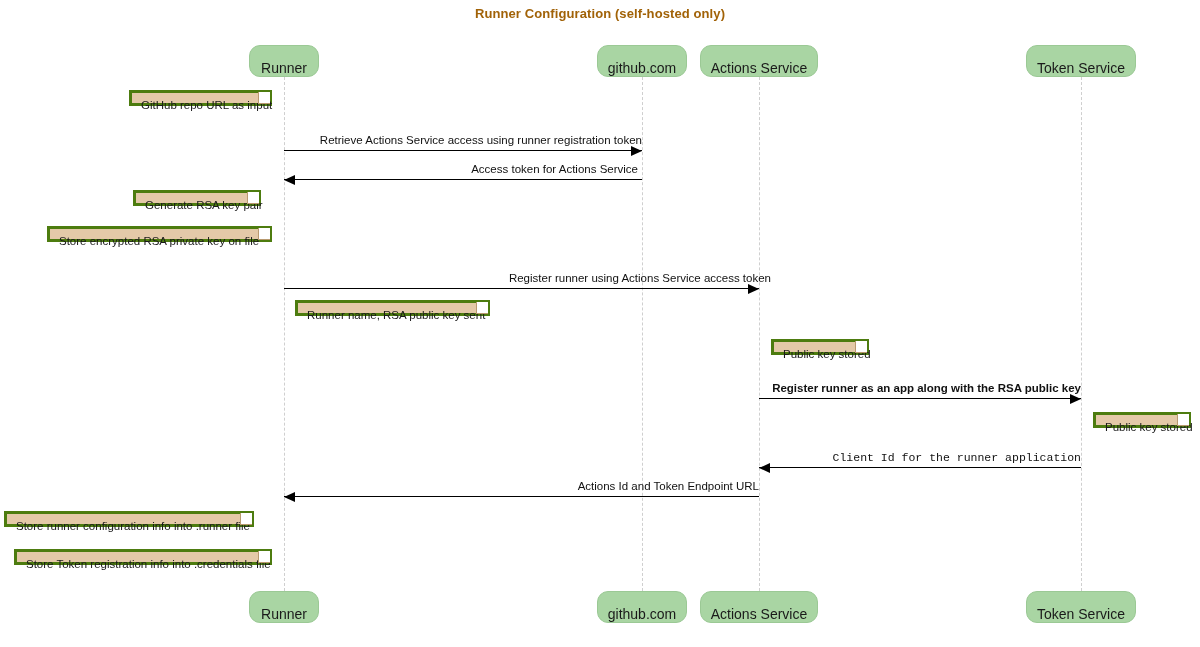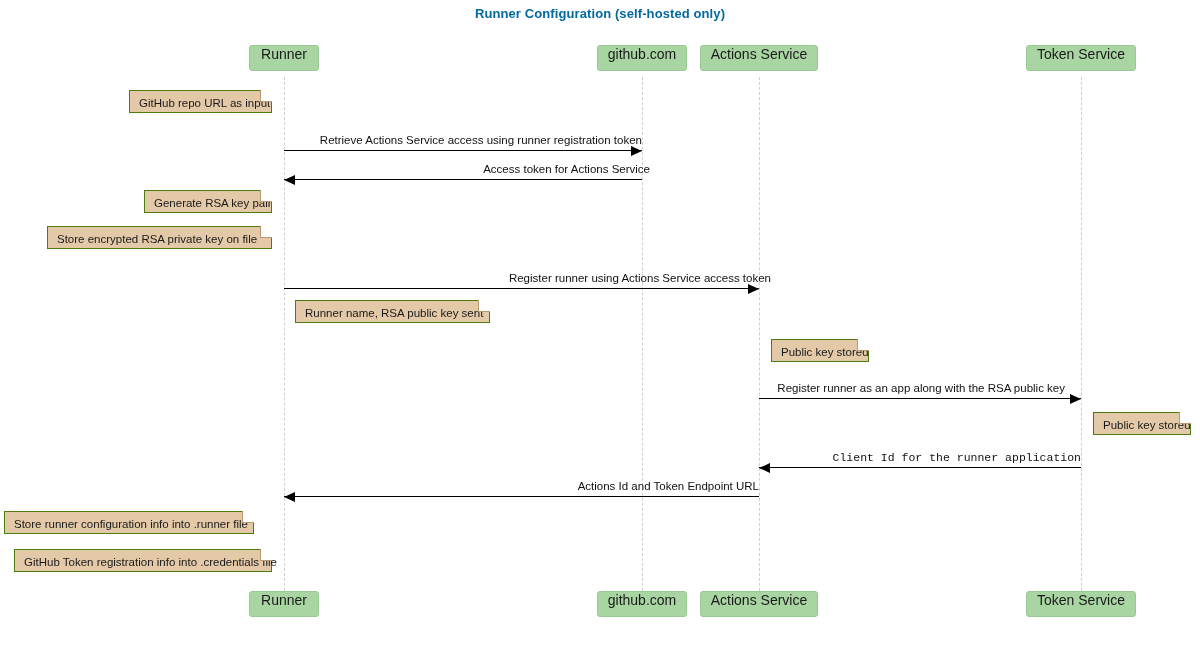--- a/index.html
+++ b/index.html
@@ -20,54 +20,54 @@
     overflow: hidden;
   }
   .title {
     position: absolute;
     left: 0;
     top: 6px;
     width: 1200px;
     text-align: center;
     font-size: 13px;
     font-weight: bold;
-    color: #0369a1;
+    color: #a16207;
     letter-spacing: 0.1px;
   }
   
   .lifeline {
     position: absolute;
     width: 0;
     border-left: 1px dashed #cfcfcf;
   }
   
   .participant {
     position: absolute;
-    height: 26px;
+    height: 32px;
     box-sizing: border-box;
     background: #a9d5a3;
     border: 1px solid #9bc995;
-    border-radius: 3px;
+    border-radius: 11px;
     display: flex;
-    align-items: flex-start;
+    align-items: flex-end;
     justify-content: center;
     font-size: 14px;
     color: #1a1a1a;
     white-space: nowrap;
     padding: 0 8px;
   }
   
   .note {
     position: absolute;
     box-sizing: border-box;
     background: #e4c9a8;
-    border: 1px solid #4d7c0f;
+    border: 3px solid #4d7c0f;
     font-size: 11.5px;
     color: #1a1a1a;
-    height: 23px;
+    height: 16px;
     line-height: 24px;
     padding: 0 9px;
     white-space: nowrap;
   }
   .note .fold {
     position: absolute;
     top: -1px;
     right: -1px;
     width: 11px;
     height: 11px;
@@ -142,38 +142,38 @@
       <div class="participant" style="left: 1026px; width: 110px; top: 591px;">
         <span>Token Service</span>
       </div>
     </div>
   <div id="messages">
       <div class="msg" style="left: 284px; top: 150px; width: 358px;"></div>
       <div class="arrowhead right" style="top: 146px; left: 631px;"></div>
       <div class="msglabel" style="left: 284px; width: 358px; top: 134px;">Retrieve Actions Service access using runner registration token</div>
       <div class="msg" style="left: 284px; top: 179px; width: 358px;"></div>
       <div class="arrowhead left" style="top: 175px; left: 284px;"></div>
-      <div class="msglabel" style="left: 292px; width: 358px; top: 163px;">Access token for Actions Service</div>
+      <div class="msglabel" style="left: 280px; width: 358px; top: 163px;">Access token for Actions Service</div>
       <div class="msg" style="left: 284px; top: 288px; width: 475px;"></div>
       <div class="arrowhead right" style="top: 284px; left: 748px;"></div>
       <div class="msglabel" style="left: 284px; width: 475px; top: 272px; margin-left: 12px;">Register runner using Actions Service access token</div>
       <div class="msg" style="left: 759px; top: 398px; width: 322px;"></div>
       <div class="arrowhead right" style="top: 394px; left: 1070px;"></div>
-      <div class="msglabel" style="left: 743px; width: 322px; top: 382px;">Register runner as an app along with the RSA public key</div>
+      <div class="msglabel" style="left: 759px; width: 322px; top: 382px; font-weight: bold;">Register runner as an app along with the RSA public key</div>
       <div class="msg" style="left: 759px; top: 467px; width: 322px;"></div>
       <div class="arrowhead left" style="top: 463px; left: 759px;"></div>
       <div class="msglabel" style="left: 759px; width: 322px; top: 451px; font-family: Liberation Mono, monospace;">Client Id for the runner application</div>
       <div class="msg" style="left: 284px; top: 496px; width: 475px;"></div>
       <div class="arrowhead left" style="top: 492px; left: 284px;"></div>
       <div class="msglabel" style="left: 284px; width: 475px; top: 480px;">Actions Id and Token Endpoint URL</div>
     </div>
   <div id="notes">
       <div class="note" style="left: 129px; top: 90px; width: 143px;"><span>GitHub repo URL as input</span><span class="fold"></span></div>
-      <div class="note" style="left: 144px; top: 190px; width: 128px;"><span>Generate RSA key pair</span><span class="fold"></span></div>
+      <div class="note" style="left: 133px; top: 190px; width: 128px;"><span>Generate RSA key pair</span><span class="fold"></span></div>
       <div class="note" style="left: 47px; top: 226px; width: 225px;"><span>Store encrypted RSA private key on file</span><span class="fold"></span></div>
       <div class="note" style="left: 295px; top: 300px; width: 195px;"><span>Runner name, RSA public key sent</span><span class="fold"></span></div>
       <div class="note" style="left: 771px; top: 339px; width: 98px;"><span>Public key stored</span><span class="fold"></span></div>
       <div class="note" style="left: 1093px; top: 412px; width: 98px;"><span>Public key stored</span><span class="fold"></span></div>
       <div class="note" style="left: 4px; top: 511px; width: 250px;"><span>Store runner configuration info into .runner file</span><span class="fold"></span></div>
-      <div class="note" style="left: 14px; top: 549px; width: 258px;"><span>GitHub Token registration info into .credentials file</span><span class="fold"></span></div>
+      <div class="note" style="left: 14px; top: 549px; width: 258px;"><span>Store Token registration info into .credentials file</span><span class="fold"></span></div>
     </div>
 
 </div>
 
 </body></html>

